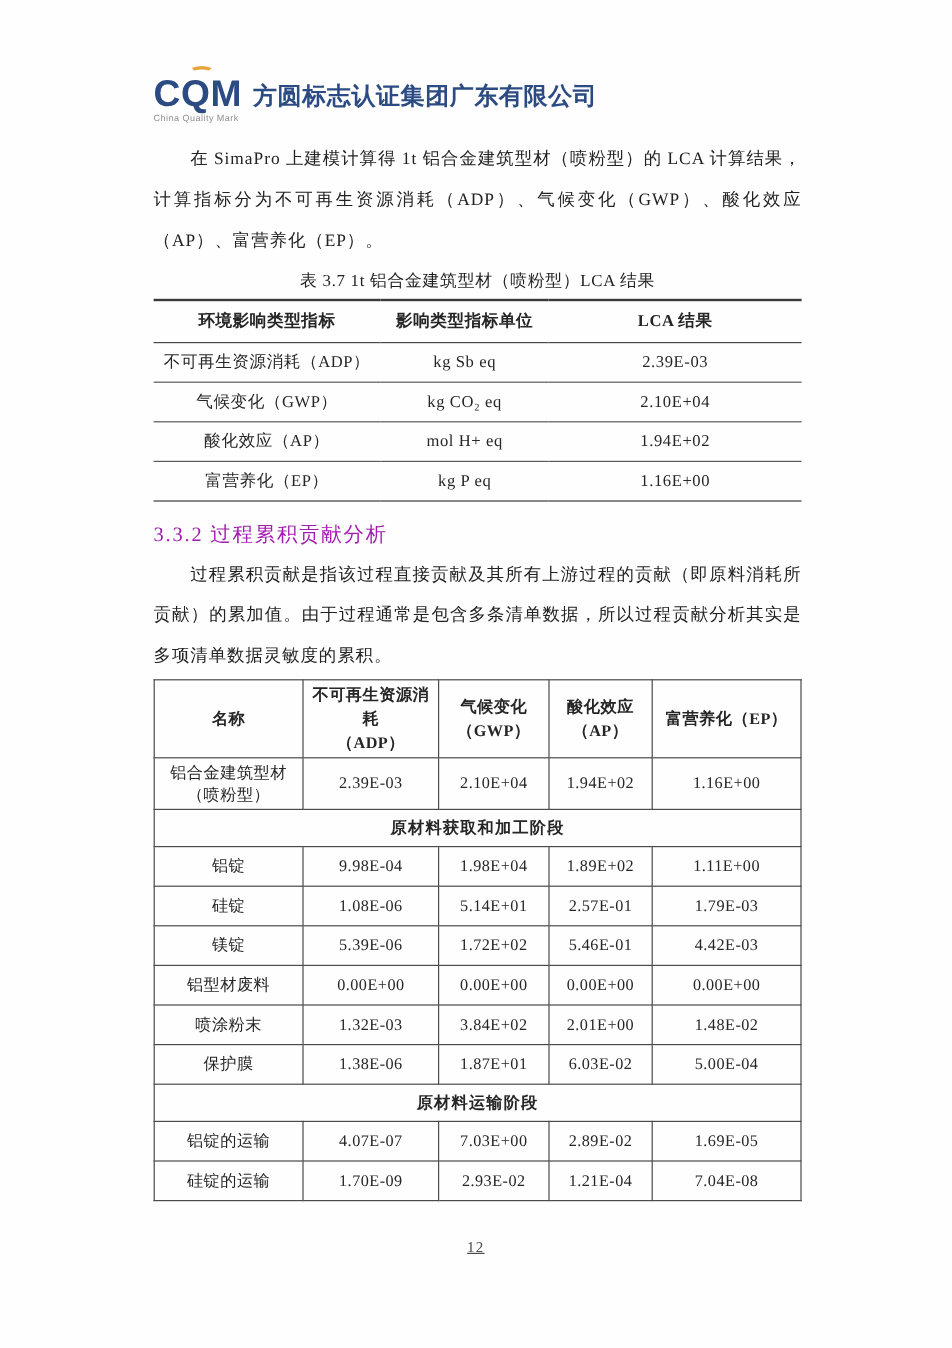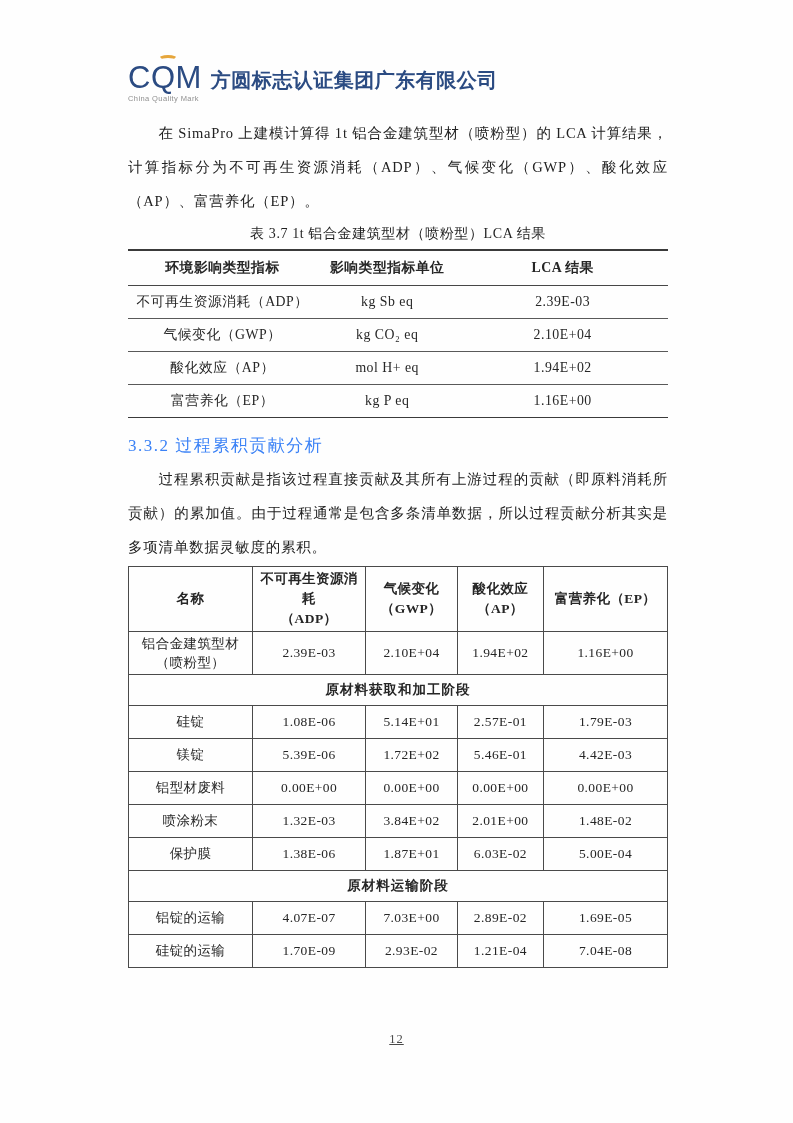--- a/index.html
+++ b/index.html
@@ -23,21 +23,21 @@
 
   
   .logo-row {
     margin-top: 62px;
     display: flex;
     align-items: flex-start;
   }
   .cqm-block { position: relative; line-height: 1; }
   .cqm-text {
     font-family: "Liberation Sans", "DejaVu Sans", sans-serif;
-    font-weight: 400;
+    font-weight: 700;
     font-size: 31px;
     letter-spacing: 0.5px;
     color: #2b4b82;
     display: block;
   }
   .cqm-arc {
     position: absolute;
     top: -7px;
     left: 30px;
     width: 20px;
@@ -103,21 +103,21 @@
   }
   .t37 tbody td { border-bottom: 1.2px solid #595959; height: 33px; }
   .t37 tbody tr:last-child td { border-bottom: 1.8px solid #3a3a3a; }
 
   
   .section-heading {
     margin-top: 16px;
     font-size: 17px;
     font-weight: 400;
     letter-spacing: 1.5px;
-    color: #3b82f6;
+    color: #a21caf;
   }
 
   
   .t38 { margin-top: 2px; }
   .t38 th, .t38 td {
     border: 1.3px solid #4a4a4a;
     text-align: center;
     font-size: 13.5px;
     letter-spacing: 0.4px;
     vertical-align: middle;
@@ -239,20 +239,27 @@
           <td class="data-cell name-cell">铝合金建筑型材（喷粉型）</td>
           <td class="data-cell">2.39E-03</td>
           <td class="data-cell">2.10E+04</td>
           <td class="data-cell">1.94E+02</td>
           <td class="data-cell">1.16E+00</td>
         </tr>
         <tr class="section-row">
           <td colspan="5">原材料获取和加工阶段</td>
         </tr>
         <tr>
+          <td class="data-cell">铝锭</td>
+          <td class="data-cell">9.98E-04</td>
+          <td class="data-cell">1.98E+04</td>
+          <td class="data-cell">1.89E+02</td>
+          <td class="data-cell">1.11E+00</td>
+        </tr>
+        <tr>
           <td class="data-cell">硅锭</td>
           <td class="data-cell">1.08E-06</td>
           <td class="data-cell">5.14E+01</td>
           <td class="data-cell">2.57E-01</td>
           <td class="data-cell">1.79E-03</td>
         </tr>
         <tr>
           <td class="data-cell">镁锭</td>
           <td class="data-cell">5.39E-06</td>
           <td class="data-cell">1.72E+02</td>

